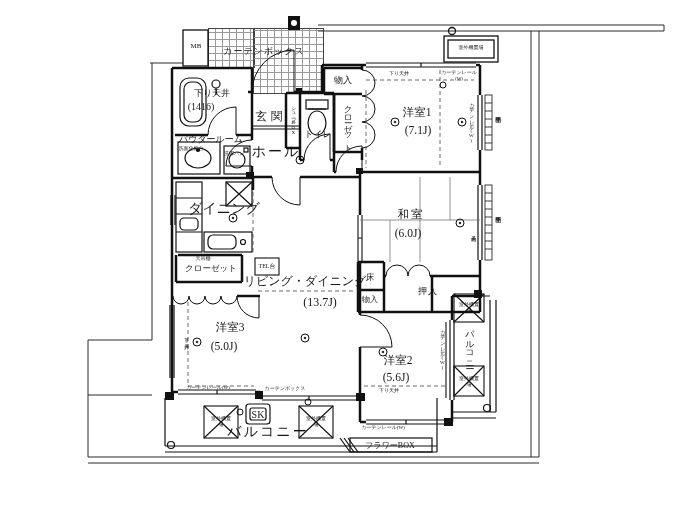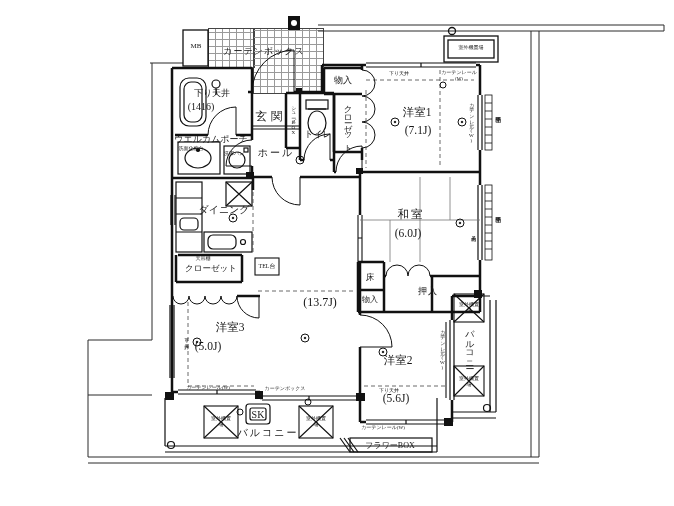--- a/index.html
+++ b/index.html
@@ -7,21 +7,21 @@
          font-family:Liberation Serif, serif;color:#141414;}
   svg{position:absolute;left:0;top:0;}
   .tiles{position:absolute;border:1px solid #444;
      background-image:
        repeating-linear-gradient(0deg,transparent 0 6px,#9a9a9a 6px 7px),
        repeating-linear-gradient(90deg,transparent 0 6px,#9a9a9a 6px 7px);}
   .lbl{position:absolute;transform:translate(-50%,-50%);white-space:nowrap;
        line-height:1.1;text-align:center;color:#161616;}
   .vert{writing-mode:vertical-rl;text-orientation:upright;}
   .wrap{white-space:normal;}
-  .f12{font-size:12px}.f11{font-size:11.5px}.f10{font-size:10px}.f9{font-size:9px}
+  .f12{font-size:12px}.f11{font-size:11.5px}.f10{font-size:14px}.f9{font-size:9px}
   .f85{font-size:8.5px}.f8{font-size:8px}.f7{font-size:7px}.f65{font-size:10px}
   .f6{font-size:6px}.f5{font-size:5px}
   .ls1{letter-spacing:1px}.ls2{letter-spacing:2px}.ls4{letter-spacing:4px}
 </style>
 </head>
 <body>
 
 <div id="stage">
 
   <div class="tiles" style="left:208px;top:28px;width:45px;height:38px;"></div>
@@ -241,45 +241,46 @@
   </svg>
 
   <div class="lbl f7" style="left:196px;top:47px">MB</div>
   <div class="lbl f9 ls1" style="left:264px;top:52px">カーテンボックス</div>
   <div class="lbl f9" style="left:212px;top:94px">下り天井</div>
   <div class="lbl f65" style="left:201px;top:106px">(1416)</div>
   <div class="lbl f11 ls4" style="left:271px;top:116px">玄関</div>
   <div class="lbl f9" style="left:343px;top:81px">物入</div>
   <div class="lbl f9" style="left:318px;top:135px">トイレ</div>
   <div class="lbl f10 ls2" style="left:276px;top:152px">ホール</div>
-  <div class="lbl f9" style="left:211px;top:140px">ウエルカムポーチ</div>
+  <div class="lbl f9" style="left:211px;top:140px">パウダールーム</div>
   <div class="lbl f5" style="left:191px;top:149px">洗面化粧台</div>
   <div class="lbl f5" style="left:234px;top:154px">洗濯パン</div>
 
   <div class="lbl f11" style="left:417px;top:112px">洋室1</div>
   <div class="lbl f11" style="left:418px;top:130px">(7.1J)</div>
 
   <div class="lbl f10" style="left:224px;top:209px">ダイニング</div>
   <div class="lbl f85" style="left:211px;top:269px">クローゼット</div>
   <div class="lbl f5" style="left:203px;top:259px">天吊棚</div>
   <div class="lbl f6" style="left:267px;top:266px">TEL台</div>
 
+  <div class="lbl f12" style="left:305px;top:282px">リビング・ダイニング</div>
   <div class="lbl f12" style="left:320px;top:303px">(13.7J)</div>
 
   <div class="lbl f11 ls2" style="left:411px;top:214px">和室</div>
   <div class="lbl f11" style="left:408px;top:233px">(6.0J)</div>
   <div class="lbl f85" style="left:370px;top:278px">床</div>
   <div class="lbl f9 ls1" style="left:428px;top:292px">押入</div>
   <div class="lbl f8" style="left:370px;top:300px">物入</div>
 
   <div class="lbl f11" style="left:398px;top:360px">洋室2</div>
-  <div class="lbl f11" style="left:396px;top:398px">(5.6J)</div>
+  <div class="lbl f11" style="left:396px;top:377px">(5.6J)</div>
 
   <div class="lbl f11" style="left:230px;top:327px">洋室3</div>
-  <div class="lbl f11" style="left:208px;top:346px">(5.0J)</div>
+  <div class="lbl f11" style="left:224px;top:346px">(5.0J)</div>
 
   <div class="lbl f10 ls2" style="left:268px;top:432px">バルコニー</div>
   <div class="lbl f65" style="left:258px;top:414px">SK</div>
   <div class="lbl f8" style="left:390px;top:446px">フラワーBOX</div>
 
   <div class="lbl f5" style="left:471px;top:48px">室外機置場</div>
   <div class="lbl f5 wrap" style="left:221px;top:421px;width:24px">室外機置場</div>
   <div class="lbl f5 wrap" style="left:316px;top:421px;width:24px">室外機置場</div>
   <div class="lbl f5 wrap" style="left:469px;top:307px;width:24px">室外機置場</div>
   <div class="lbl f5 wrap" style="left:469px;top:381px;width:24px">室外機置場</div>

